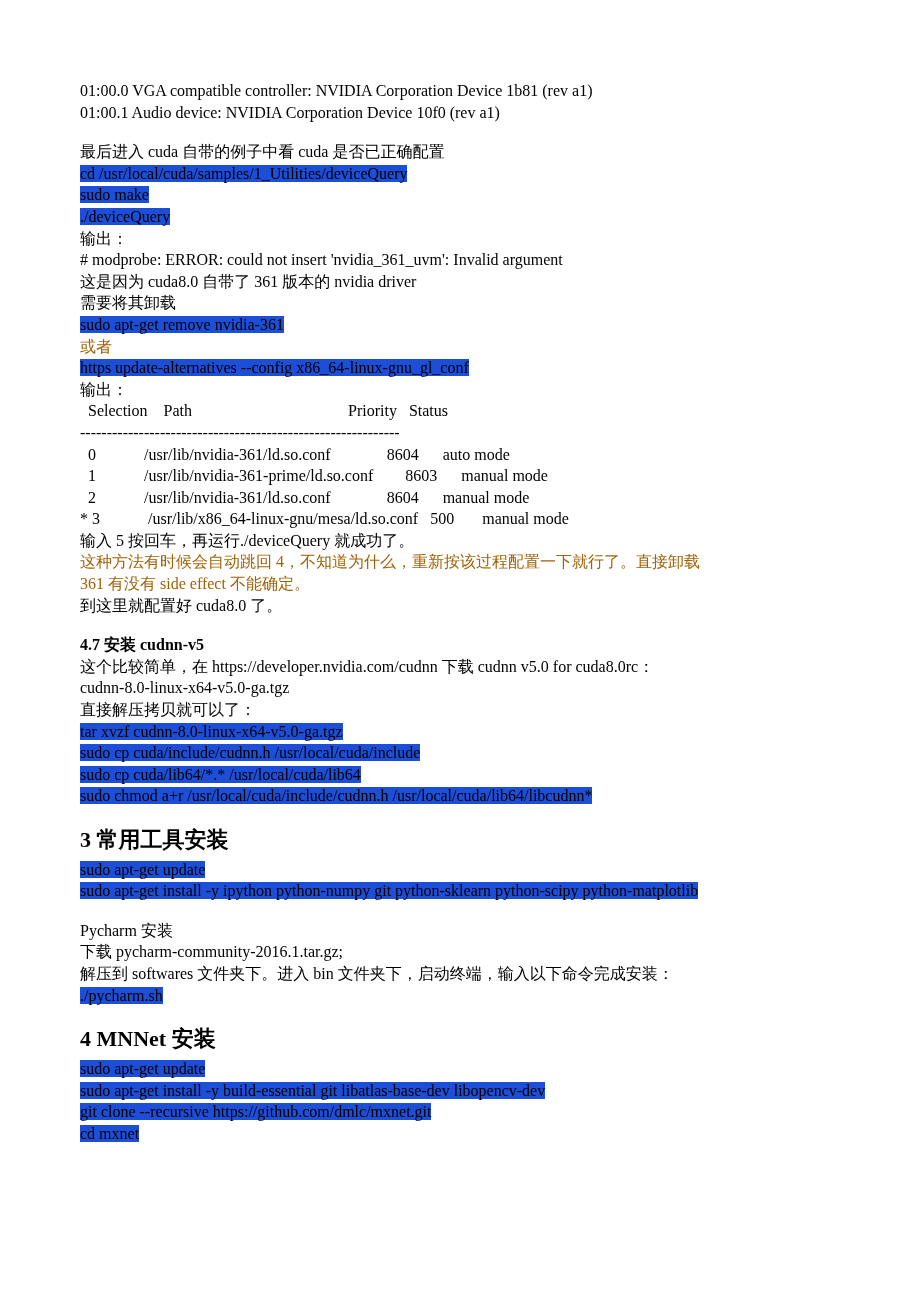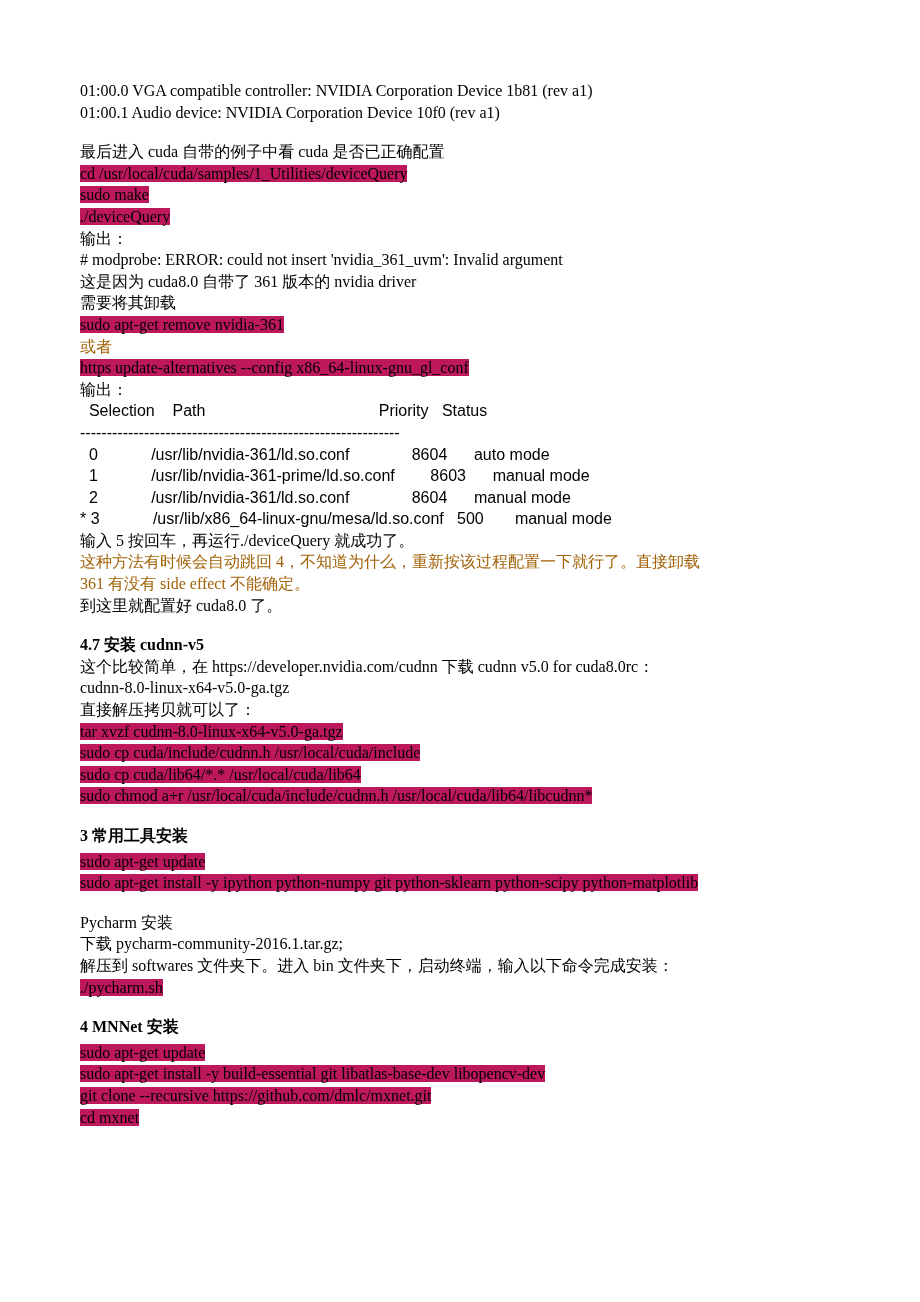--- a/index.html
+++ b/index.html
@@ -7,26 +7,26 @@
     font-size: 16px;
     line-height: 1.35;
     color: #000;
     background: #fff;
     margin: 0;
     padding: 80px 80px 60px 80px;
     width: 920px;
     box-sizing: border-box;
   }
   .p { margin: 0; }
-  .hl { background: #be185d; }
+  .hl { background: #1d4ed8; }
   .red { color: #a16207; }
   .gap { height: 18px; }
   .sec-head { font-weight: bold; }
-  h2 { font-size: 16px; font-weight: bold; margin: 18px 0 4px 0; }
-  .mono { font-family: Liberation Sans, sans-serif; white-space: pre; }
+  h2 { font-size: 22px; font-weight: bold; margin: 18px 0 4px 0; }
+  .mono { font-family: Liberation Serif, serif; white-space: pre; }
 </style>
 </head>
 <body>
 
 <div class="p">01:00.0 VGA compatible controller: NVIDIA Corporation Device 1b81 (rev a1)</div>
 <div class="p">01:00.1 Audio device: NVIDIA Corporation Device 10f0 (rev a1)</div>
 <div class="gap"></div>
 
 <div class="p">最后进入 cuda 自带的例子中看 cuda 是否已正确配置</div>
 <div class="p"><span class="hl">cd /usr/local/cuda/samples/1_Utilities/deviceQuery</span></div>

